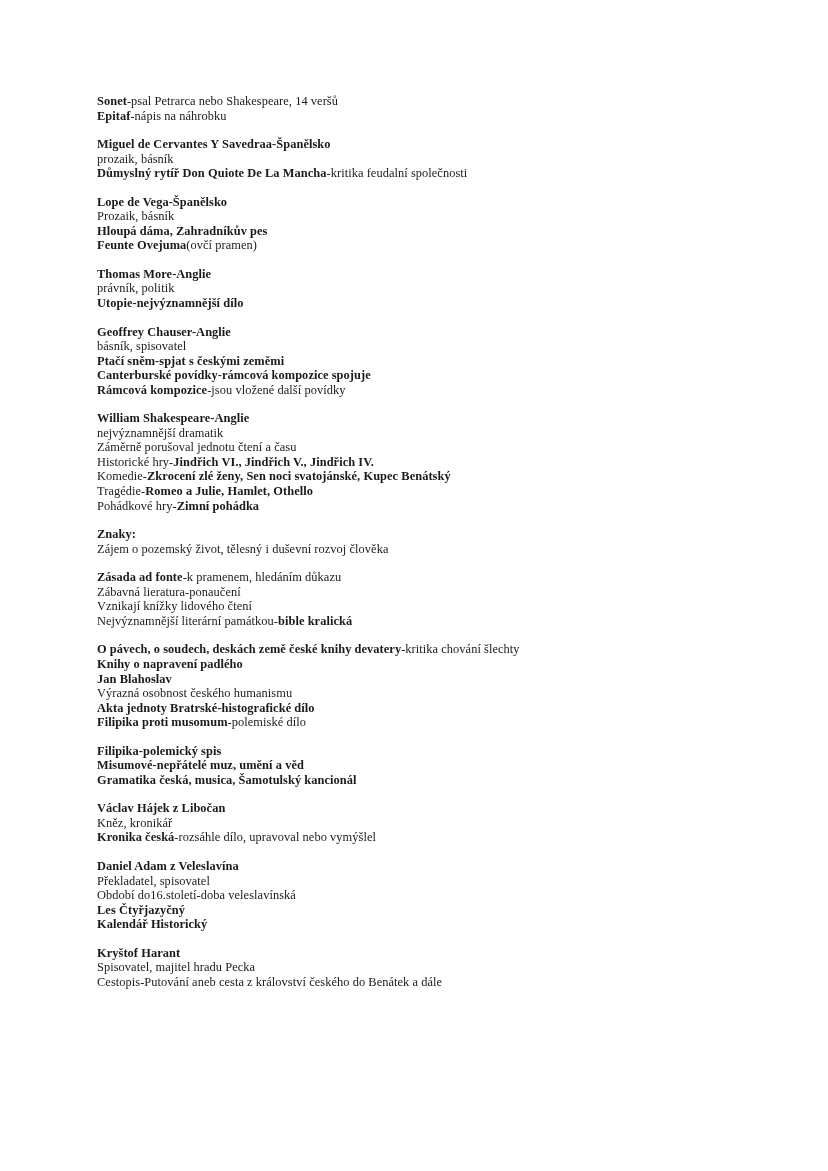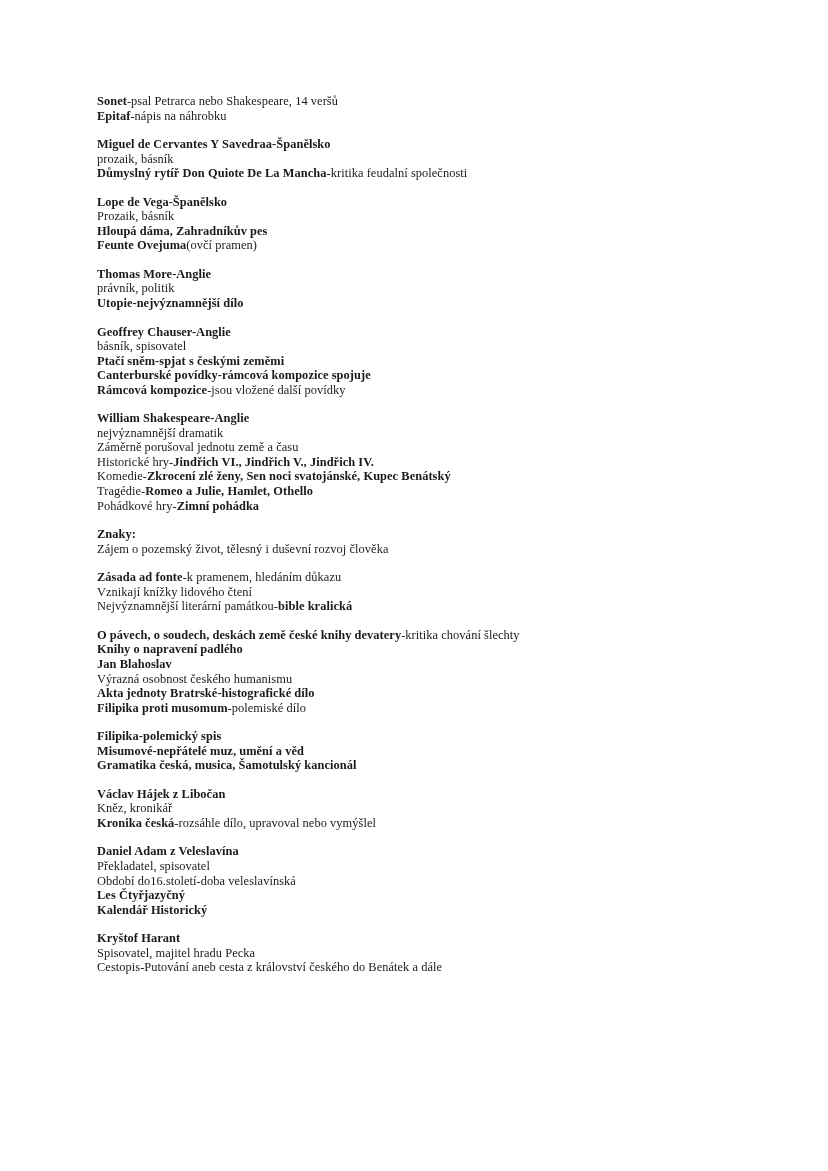--- a/index.html
+++ b/index.html
@@ -77,32 +77,33 @@
       <div class="block">
         <div class="line"><span class="b">Geoffrey Chauser-Anglie</span></div>
         <div class="line"><span class="r">básník, spisovatel</span></div>
         <div class="line"><span class="b">Ptačí sněm-spjat s českými zeměmi</span></div>
         <div class="line"><span class="b">Canterburské povídky-rámcová kompozice spojuje</span></div>
         <div class="line"><span class="b">Rámcová kompozice</span><span class="r">-jsou vložené další povídky</span></div>
       </div>
       <div class="block">
         <div class="line"><span class="b">William Shakespeare-Anglie</span></div>
         <div class="line"><span class="r">nejvýznamnější dramatik</span></div>
-        <div class="line"><span class="r">Záměrně porušoval jednotu země a času</span></div>
+        <div class="line"><span class="r">Záměrně porušoval jednotu čtení a času</span></div>
         <div class="line"><span class="r">Historické hry-</span><span class="b">Jindřich VI., Jindřich V., Jindřich IV.</span></div>
         <div class="line"><span class="r">Komedie-</span><span class="b">Zkrocení zlé ženy, Sen noci svatojánské, Kupec Benátský</span></div>
         <div class="line"><span class="r">Tragédie-</span><span class="b">Romeo a Julie, Hamlet, Othello</span></div>
         <div class="line"><span class="r">Pohádkové hry-</span><span class="b">Zimní pohádka</span></div>
       </div>
       <div class="block">
         <div class="line"><span class="b">Znaky:</span></div>
         <div class="line"><span class="r">Zájem o pozemský život, tělesný i duševní rozvoj člověka</span></div>
       </div>
       <div class="block">
         <div class="line"><span class="b">Zásada ad fonte</span><span class="r">-k pramenem, hledáním důkazu</span></div>
+        <div class="line"><span class="r">Zábavná lieratura-ponaučení</span></div>
         <div class="line"><span class="r">Vznikají knížky lidového čtení</span></div>
         <div class="line"><span class="r">Nejvýznamnější literární památkou-</span><span class="b">bible kralická</span></div>
       </div>
       <div class="block">
         <div class="line"><span class="b">O pávech, o soudech, deskách země české knihy devatery</span><span class="r">-kritika chování šlechty</span></div>
         <div class="line"><span class="b">Knihy o napravení padlého</span></div>
         <div class="line"><span class="b">Jan Blahoslav</span></div>
         <div class="line"><span class="r">Výrazná osobnost českého humanismu</span></div>
         <div class="line"><span class="b">Akta jednoty Bratrské-histografické dílo</span></div>
         <div class="line"><span class="b">Filipika proti musomum</span><span class="r">-polemiské dílo</span></div>

